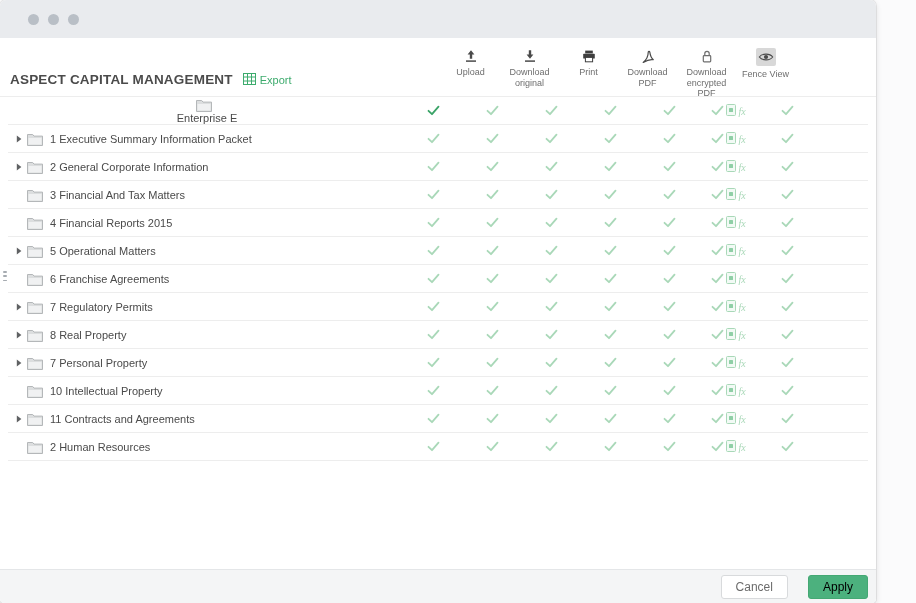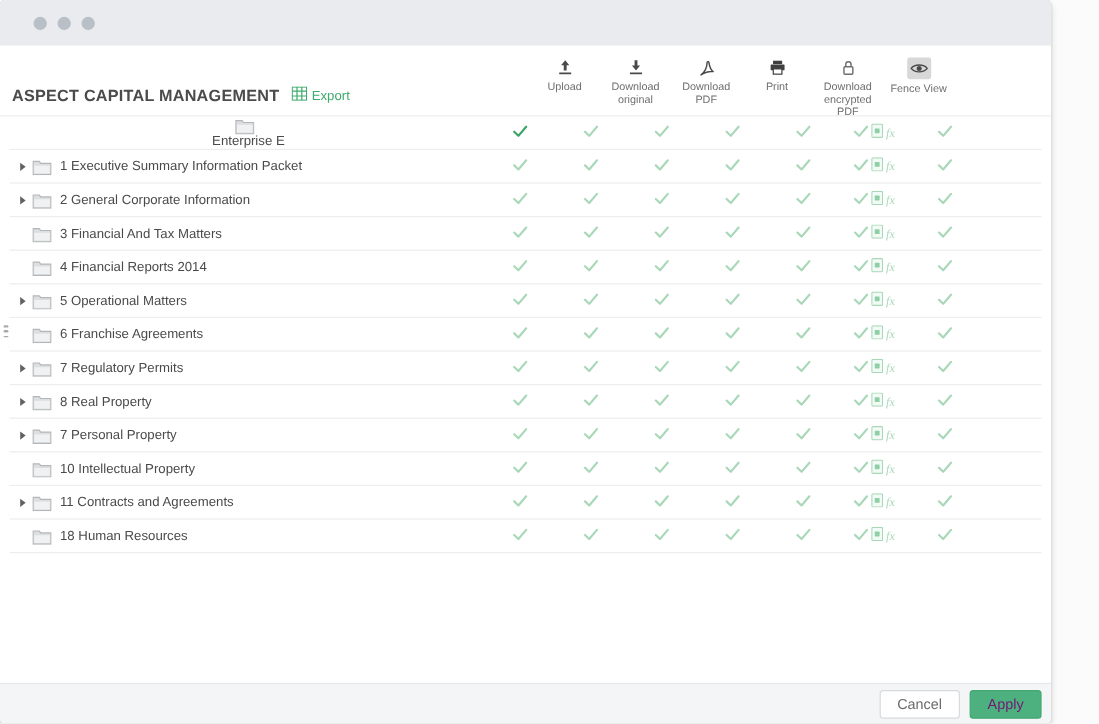--- a/index.html
+++ b/index.html
@@ -29,24 +29,24 @@
   .folder{display:flex;margin-right:7px;}
   .rlabel{font-size:11px;color:#4a4a4a;white-space:nowrap;}
   .row-right{width:472px;display:flex;flex-shrink:0;}
   .cell{width:59px;display:flex;align-items:center;justify-content:center;gap:2px;cursor:pointer;}
   .fx{font-family:"Liberation Serif",serif;font-style:italic;font-size:10px;color:#a9d8b8;}
   
   .grip{position:absolute;left:1px;top:269px;display:flex;flex-direction:column;gap:2.5px;cursor:grab;padding:2px;}
   .grip i{display:block;width:4px;height:1.8px;background:#a6abb1;border-radius:1px;}
   
   .footer{position:absolute;left:0;right:0;bottom:0;height:33px;background:#f4f5f6;border-top:1px solid #e4e6e8;
-          display:flex;align-items:center;justify-content:flex-end;gap:8px;padding-right:8px;border-radius:0 0 4px 4px;}
+          display:flex;align-items:center;justify-content:flex-end;gap:20px;padding-right:8px;border-radius:0 0 4px 4px;}
   .btn{font-family:"Liberation Sans",sans-serif;font-size:12px;padding:4px 14px;border-radius:3px;cursor:pointer;}
   .btn.cancel{background:#fff;border:1px solid #d8dadc;color:#6b6b6b;}
-  .btn.apply{background:#4cb17e;border:1px solid #44a873;color:#701a75;}
+  .btn.apply{background:#4cb17e;border:1px solid #44a873;color:#000000;}
 </style>
 </head>
 <body>
 
 <div class="window">
 
   <div class="titlebar" id="titlebar">
       <span class="tdot"></span>
       <span class="tdot"></span>
       <span class="tdot"></span>
@@ -85,34 +85,34 @@
             <svg width="16" height="15" viewBox="0 0 16 15">
               <path d="M8 9.8 L4.6 5.6 H6.8 V1.2 H9.2 V5.6 H11.4 Z" fill="#4a4a4a"></path>
               <path d="M3 12.1 H13" stroke="#4a4a4a" stroke-width="1.5"></path>
             </svg>
           </span>
           <span class="lbl">Download original</span>
         </div>
         <div class="colhead">
           <span class="ic">
             <svg width="16" height="15" viewBox="0 0 16 15">
-              <path d="M3.2 13.4 C6 11 8.2 7.2 8.2 3.4 C8.2 2.1 9.5 1.9 9.8 3.2 C10.3 6.6 11.7 9.5 13.3 10.7 C10.8 10.3 6.4 11.5 3.2 13.4 Z" fill="none" stroke="#4a4a4a" stroke-width="1.2" stroke-linejoin="round"></path>
-            </svg>
-          </span>
-          <span class="lbl">Download PDF</span>
+              <rect x="4.2" y="1.6" width="7.6" height="2.8" fill="#3f3f3f"></rect>
+              <rect x="2.2" y="4.8" width="11.6" height="4.8" rx="0.7" fill="#3f3f3f"></rect>
+              <rect x="4.4" y="8.4" width="7.2" height="4.4" fill="#fff" stroke="#3f3f3f"></rect>
+            </svg>
+          </span>
+          <span class="lbl">Print</span>
         </div>
         <div class="colhead">
           <span class="ic">
             <svg width="16" height="15" viewBox="0 0 16 15">
-              <rect x="4.2" y="1.6" width="7.6" height="2.8" fill="#3f3f3f"></rect>
-              <rect x="2.2" y="4.8" width="11.6" height="4.8" rx="0.7" fill="#3f3f3f"></rect>
-              <rect x="4.4" y="8.4" width="7.2" height="4.4" fill="#fff" stroke="#3f3f3f"></rect>
-            </svg>
-          </span>
-          <span class="lbl">Print</span>
+              <path d="M3.2 13.4 C6 11 8.2 7.2 8.2 3.4 C8.2 2.1 9.5 1.9 9.8 3.2 C10.3 6.6 11.7 9.5 13.3 10.7 C10.8 10.3 6.4 11.5 3.2 13.4 Z" fill="none" stroke="#4a4a4a" stroke-width="1.2" stroke-linejoin="round"></path>
+            </svg>
+          </span>
+          <span class="lbl">Download PDF</span>
         </div>
         <div class="colhead">
           <span class="ic">
             <svg width="16" height="15" viewBox="0 0 16 15">
               <rect x="4.3" y="6.6" width="7.4" height="6.2" rx="0.8" fill="none" stroke="#6e6e6e" stroke-width="1.2"></rect>
               <path d="M5.8 6.6 V4.6 a2.2 2.2 0 0 1 4.4 0 V6.6" fill="none" stroke="#6e6e6e" stroke-width="1.2"></path>
             </svg>
           </span>
           <span class="lbl">Download encrypted PDF</span>
         </div>
@@ -358,21 +358,21 @@
       </div>
       <div class="row">
         <div class="row-left lvl1">
           <span class="arrow-slot"></span>
           <span class="folder">
             <svg width="16" height="13" viewBox="0 0 16 13">
               <path d="M0.5 1.5 h5.2 l1.3 1.6 h8.5 v9.4 h-15 Z" fill="#dcdedf" stroke="#b4b7b9"></path>
               <rect x="1.5" y="5" width="13" height="6.5" fill="#f0f1f2"></rect>
             </svg>
           </span>
-          <span class="rlabel">4 Financial Reports 2014</span>
+          <span class="rlabel">4 Financial Reports 2015</span>
         </div>
         <div class="row-right">
           <div class="cell">
             <span><svg width="13" height="11" viewBox="0 0 13 11">
                 <path d="M1.5 5.8 L5 9.2 L11.5 1.6" fill="none" stroke="#a9d8b8" stroke-width="1.8" stroke-linecap="round" stroke-linejoin="round"></path>
               </svg></span>
           </div>
           <div class="cell">
             <span><svg width="13" height="11" viewBox="0 0 13 11">
                 <path d="M1.5 5.8 L5 9.2 L11.5 1.6" fill="none" stroke="#a9d8b8" stroke-width="1.8" stroke-linecap="round" stroke-linejoin="round"></path>
@@ -818,21 +818,21 @@
       </div>
       <div class="row">
         <div class="row-left lvl1">
           <span class="arrow-slot"></span>
           <span class="folder">
             <svg width="16" height="13" viewBox="0 0 16 13">
               <path d="M0.5 1.5 h5.2 l1.3 1.6 h8.5 v9.4 h-15 Z" fill="#dcdedf" stroke="#b4b7b9"></path>
               <rect x="1.5" y="5" width="13" height="6.5" fill="#f0f1f2"></rect>
             </svg>
           </span>
-          <span class="rlabel">18 Human Resources</span>
+          <span class="rlabel">2 Human Resources</span>
         </div>
         <div class="row-right">
           <div class="cell">
             <span><svg width="13" height="11" viewBox="0 0 13 11">
                 <path d="M1.5 5.8 L5 9.2 L11.5 1.6" fill="none" stroke="#a9d8b8" stroke-width="1.8" stroke-linecap="round" stroke-linejoin="round"></path>
               </svg></span>
           </div>
           <div class="cell">
             <span><svg width="13" height="11" viewBox="0 0 13 11">
                 <path d="M1.5 5.8 L5 9.2 L11.5 1.6" fill="none" stroke="#a9d8b8" stroke-width="1.8" stroke-linecap="round" stroke-linejoin="round"></path>

